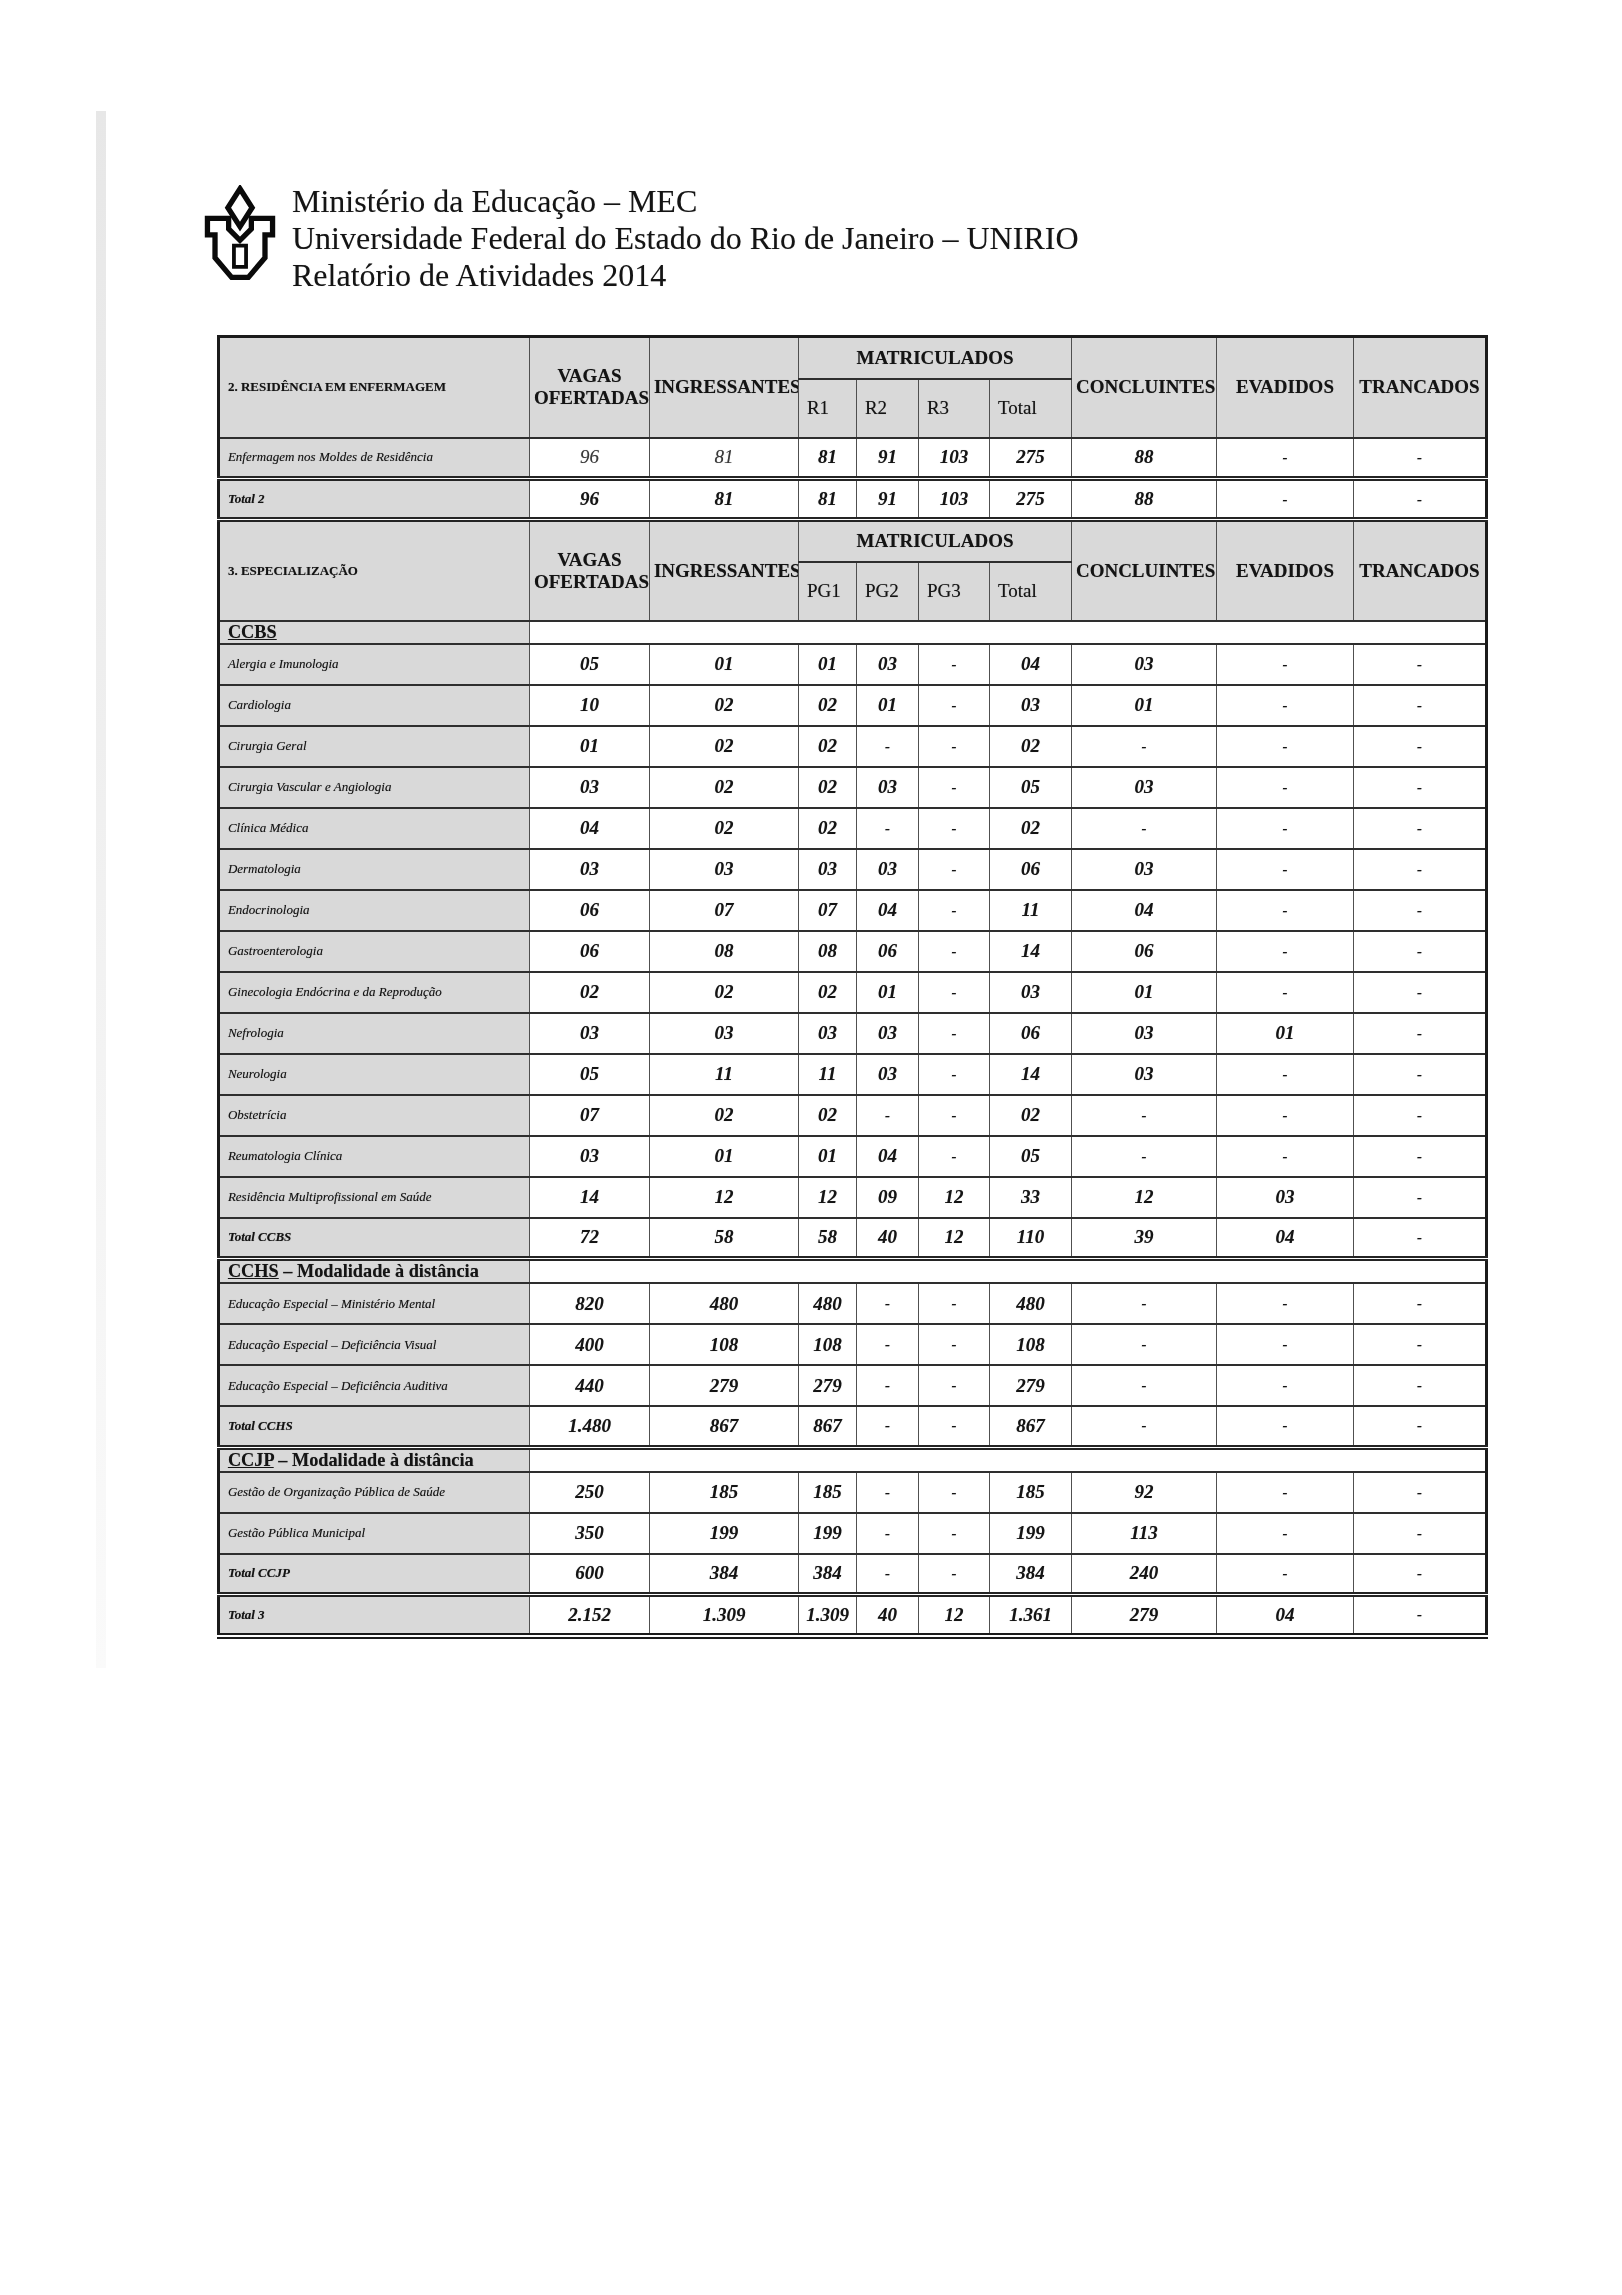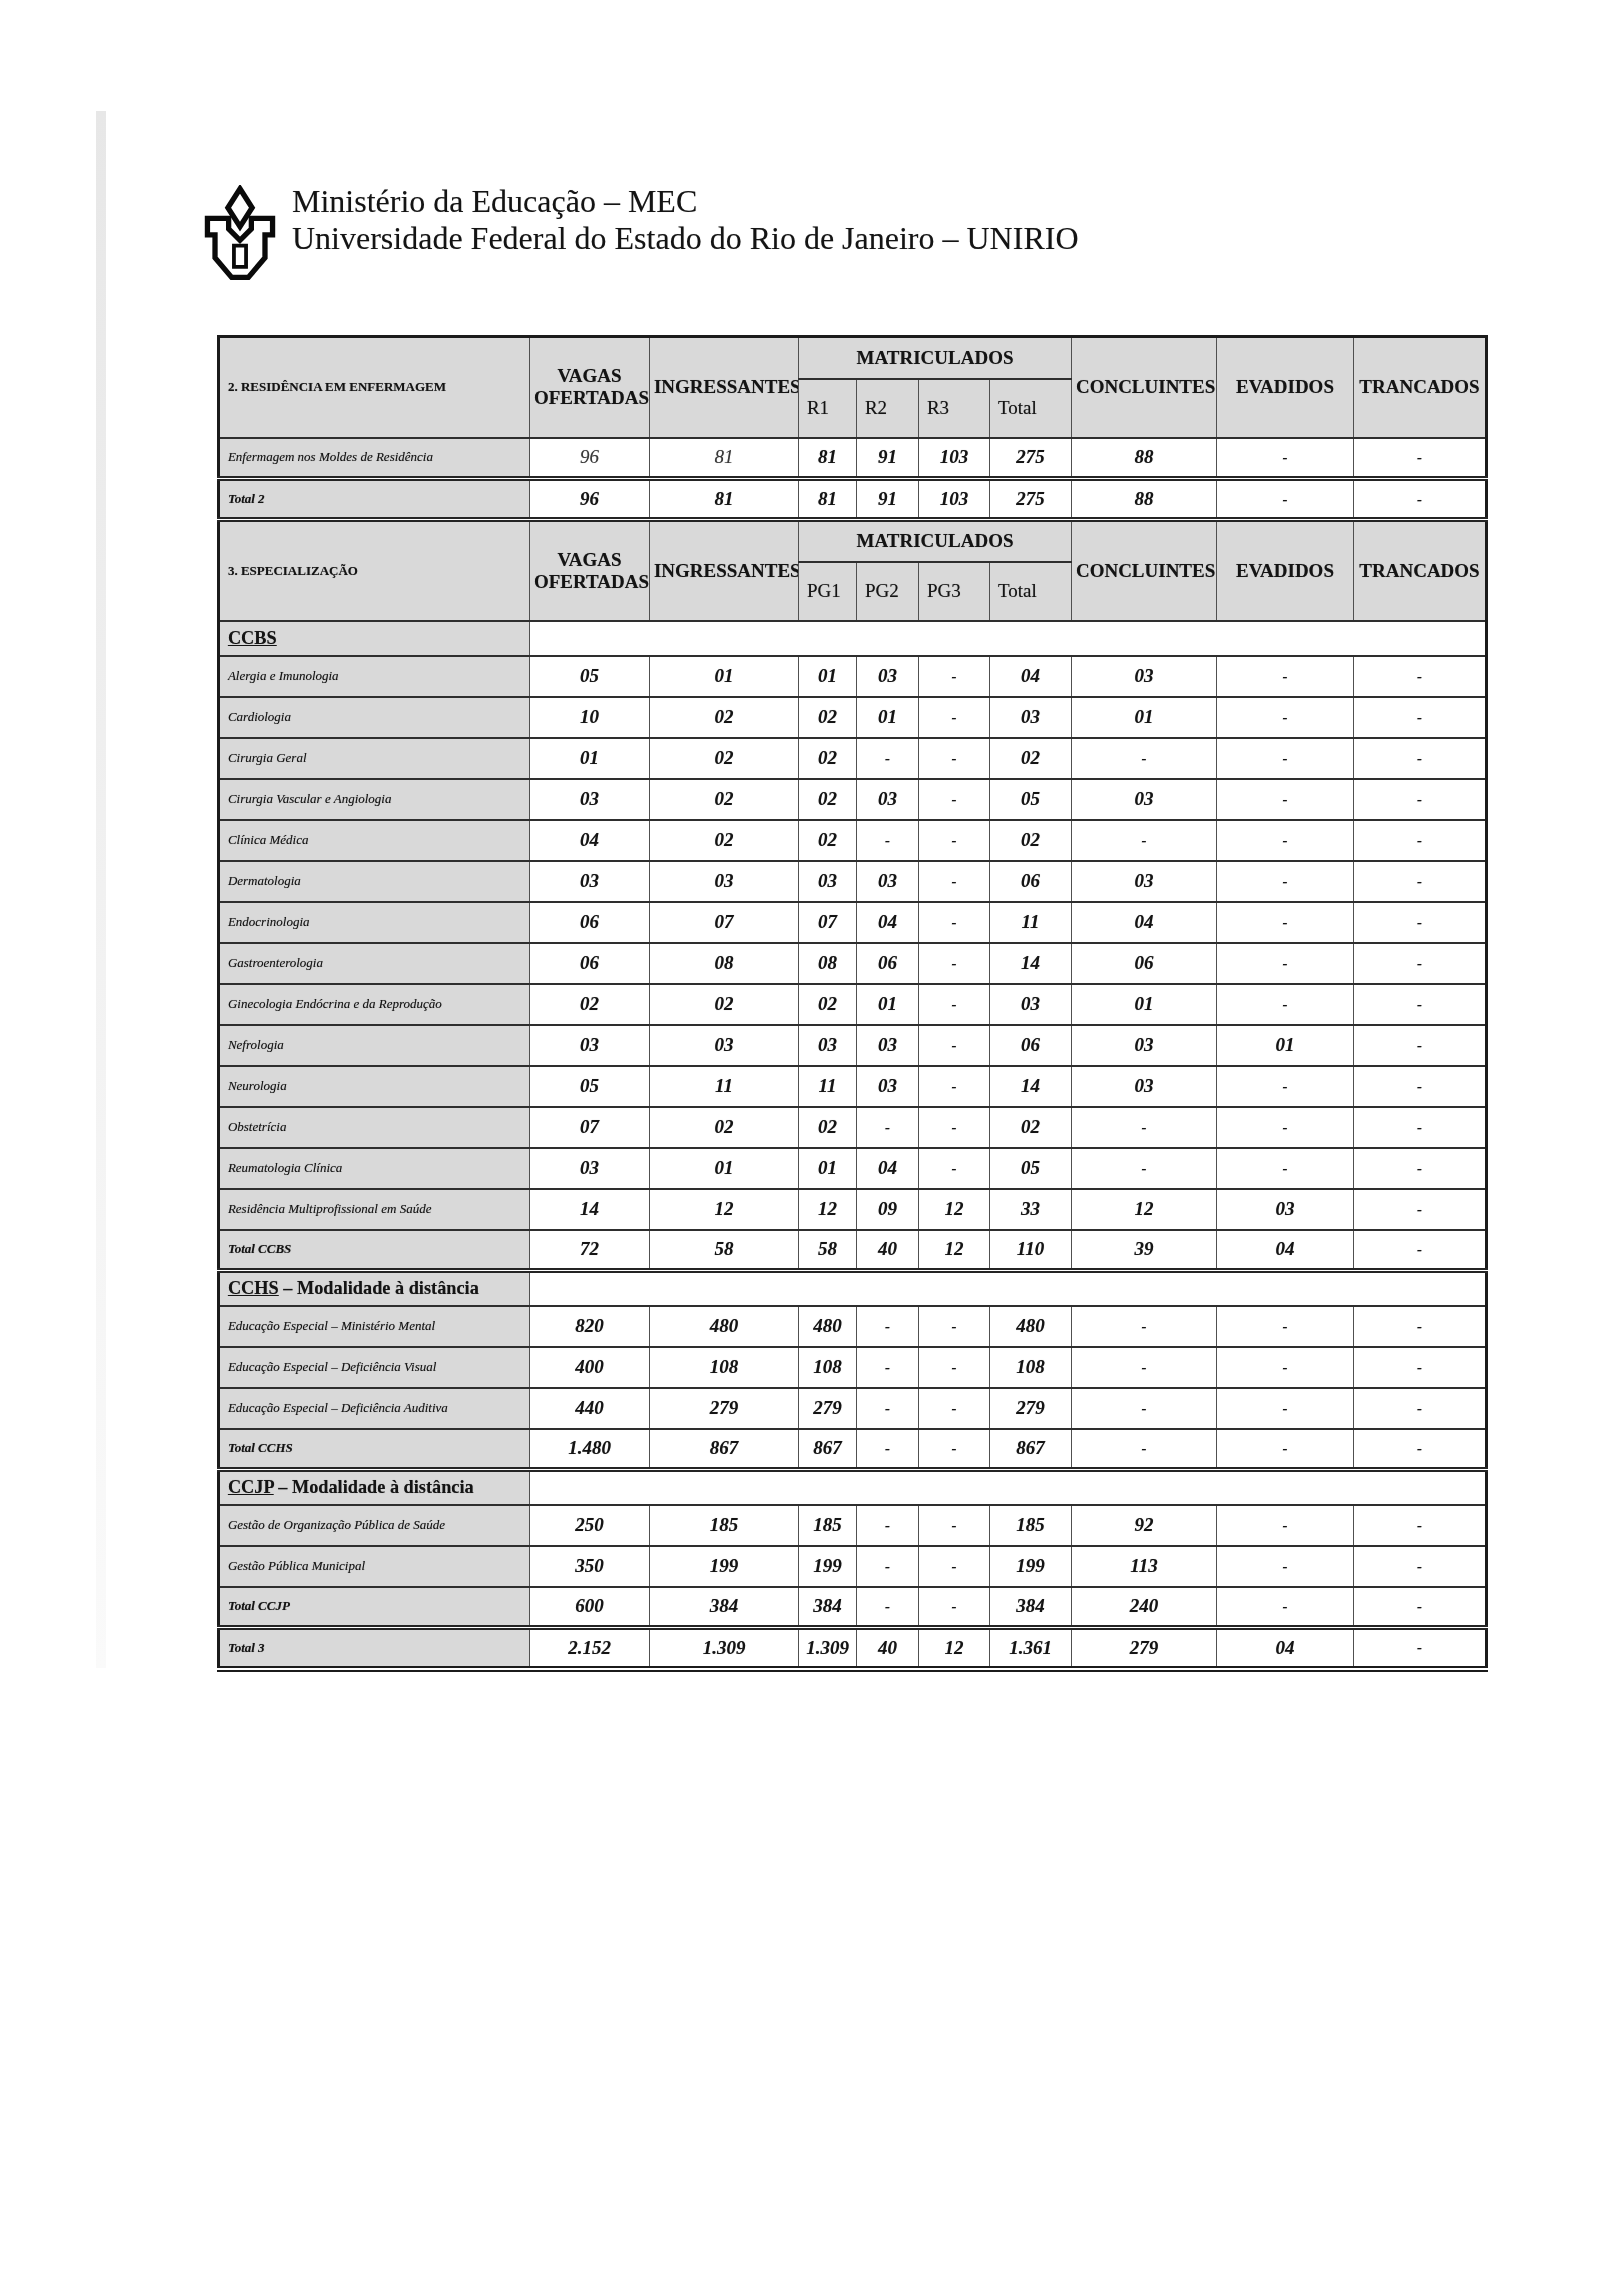--- a/index.html
+++ b/index.html
@@ -20,21 +20,21 @@
   .tbl-wrap{position:absolute;left:217px;top:335px;}
   table{border-collapse:collapse;table-layout:fixed;width:1269px;
     border:3.3px solid #1b1b1b;border-bottom:6.5px double #1b1b1b;}
   td{border-top:2px solid #2e2e2e;border-bottom:2px solid #2e2e2e;
      border-left:1.3px solid #505050;border-right:1.3px solid #505050;
      vertical-align:middle;overflow:hidden;padding:0;
      text-shadow:0 0 0.7px rgba(20,20,20,.45);}
   tr.hdr-row{height:42px;}
   tr.hdr-sub-row{height:59px;}
   tr.r-data{height:41px;font-style:italic;}
-  tr.r-section{height:35px;}
+  tr.r-section{height:23px;}
   tr.dbl > td{border-top:5.9px double #242424;}
 
   .c-title{background:#d9d9d9;font-weight:bold;font-size:19.6px;padding-left:7.9px;text-align:left;}
   .c-head{background:#d9d9d9;font-weight:bold;font-size:19px;text-align:center;line-height:1.15;padding:0 3.9px;}
   .c-sub{background:#d9d9d9;font-weight:normal;font-size:19px;text-align:left;padding-left:7.9px;}
   .name{background:#d9d9d9;font-size:13px;padding-left:7.9px;text-align:left;white-space:nowrap;}
   .name.sect{font-weight:bold;font-size:18.3px;}
   .name.bold{font-weight:bold;}
   .name.right{text-align:left;padding-right:10.5px;font-weight:bold;}
   .num{font-size:19px;font-weight:bold;text-align:center;background:#fff;}
@@ -49,20 +49,21 @@
 <div class="scan-strip"></div>
 
 <svg class="logo" viewBox="0 0 110 140" aria-hidden="true">
   <path d="M55 5 L71 30 L55 55 L39 30 Z" fill="none" stroke="#0a0a0a" stroke-width="7"></path>
   <path d="M12 44 H40 V58 L55 73 L70 58 V44 H98 V66 H88 V96 L66 122 H44 L22 96 V66 H12 Z" fill="none" stroke="#0a0a0a" stroke-width="7" stroke-linejoin="miter"></path>
   <path d="M47 80 H63 V108 H47 Z" fill="none" stroke="#0a0a0a" stroke-width="5"></path>
 </svg>
 <div class="hdr-text">
   <div>Ministério da Educação – MEC</div>
   <div>Universidade Federal do Estado do Rio de Janeiro – UNIRIO</div>
+  <div>Relatório de Atividades 2014</div>
 </div>
 
 <div class="tbl-wrap">
   <table>
     <colgroup>
         <col style="width: 311px;">
         <col style="width: 120px;">
         <col style="width: 149px;">
         <col style="width: 58px;">
         <col style="width: 62px;">

